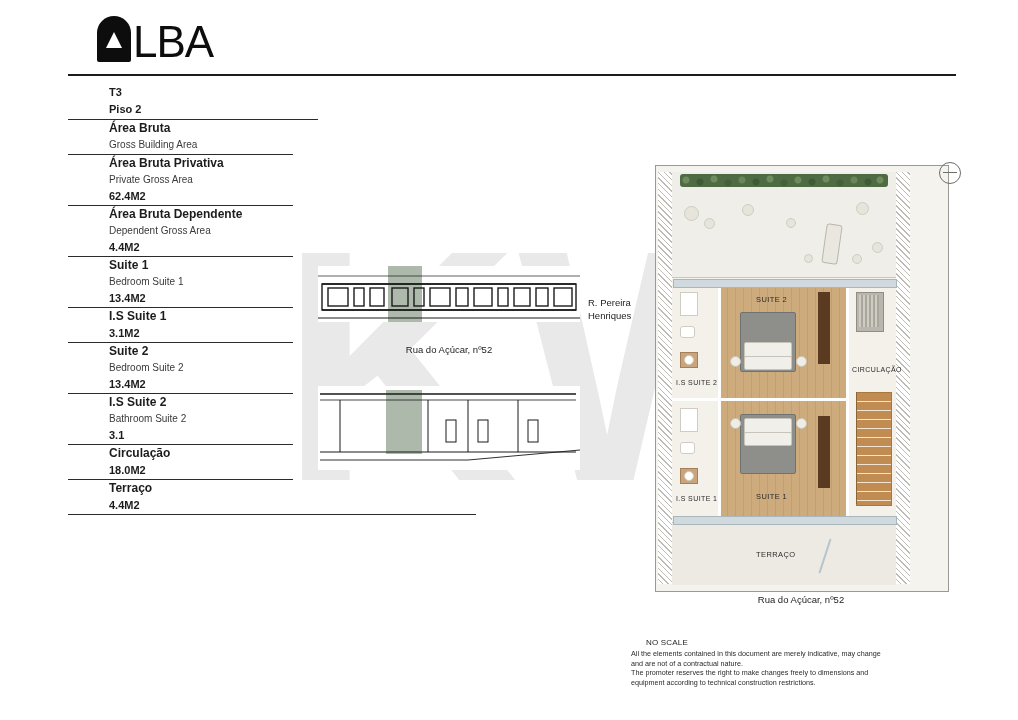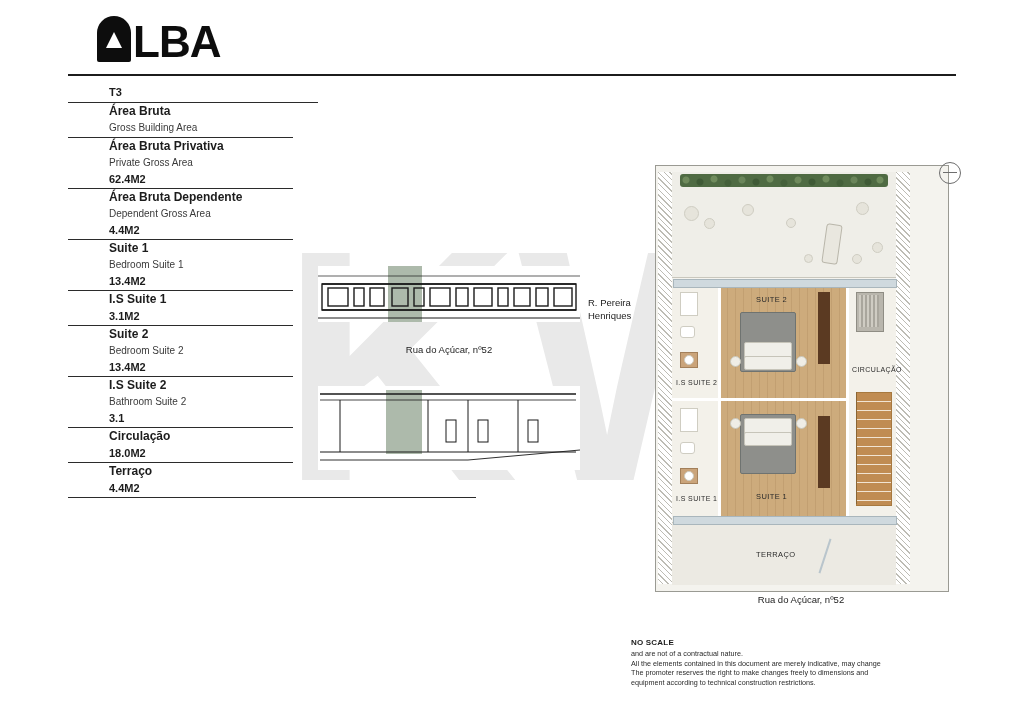--- a/index.html
+++ b/index.html
@@ -49,21 +49,21 @@
     left: 9px;
     top: 16px;
     width: 0;
     height: 0;
     border-left: 8px solid transparent;
     border-right: 8px solid transparent;
     border-bottom: 16px solid #ffffff;
   }
   .logo-text {
     font-size: 44px;
-    font-weight: bold;
+    font-weight: normal;
     letter-spacing: -1px;
     line-height: 40px;
     margin-left: 2px;
     color: #0d0d0d;
     font-family: "Liberation Sans", sans-serif;
   }
 
   
   .top-rule {
     position: absolute;
@@ -317,24 +317,25 @@
   
   .notes {
     position: absolute;
     left: 631px;
     top: 638px;
     width: 340px;
     z-index: 3;
   }
   .notes .ttl {
     font-size: 8px;
-    font-weight: bold;
+    font-weight: normal;
     color: #1c1c1c;
     letter-spacing: .2px;
     margin-bottom: 2px;
+    margin-left: 15px;
   }
   .notes .ln {
     font-size: 7.2px;
     line-height: 9.6px;
     color: #2a2a2a;
   }
 </style>
 </head>
 <body>
 
@@ -348,20 +349,21 @@
   <span class="logo-mark"></span>
   <span class="logo-text">LBA</span>
 </div>
 
 <div class="top-rule"></div>
 
 <div class="spec">
 
   <div class="spec-head">
     <div class="pt">T3</div>
+    <div class="pt">Piso 2</div>
   </div>
   <div class="rule w250"></div>
 
   <div class="spec-row">
     <div class="pt">Área Bruta</div>
     <div class="en">Gross Building Area</div>
   </div>
   <div class="rule w225"></div>
 
   <div class="spec-row">
@@ -537,17 +539,17 @@
   <div class="p-abs room-label" style="left:100px;top:384px;font-size:7.5px;">TERRAÇO</div>
   <div class="p-abs" style="left:168px;top:372px;width:2px;height:36px;background:#b9c5cc;transform:rotate(18deg);"></div>
   <div class="p-abs bluestrip" style="left:17px;top:350px;width:222px;height:7px;"></div>
   <div class="p-abs bluestrip" style="left:17px;top:113px;width:222px;height:7px;"></div>
 </div>
 
 <div class="plan-caption">Rua do Açúcar, nº52</div>
 
 <div class="notes">
   <div class="ttl">NO SCALE</div>
+  <div class="ln">All  the elements contained in this document are merely indicative, may change</div>
   <div class="ln">and are not of a contractual nature.</div>
-  <div class="ln">All  the elements contained in this document are merely indicative, may change</div>
   <div class="ln">The promoter reserves the right to make changes freely to dimensions and</div>
   <div class="ln">equipment according to technical construction restrictions.</div>
 </div>
 
 </body></html>

